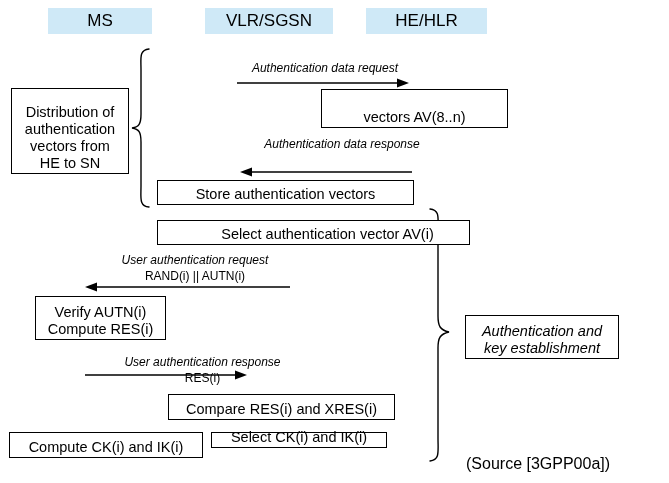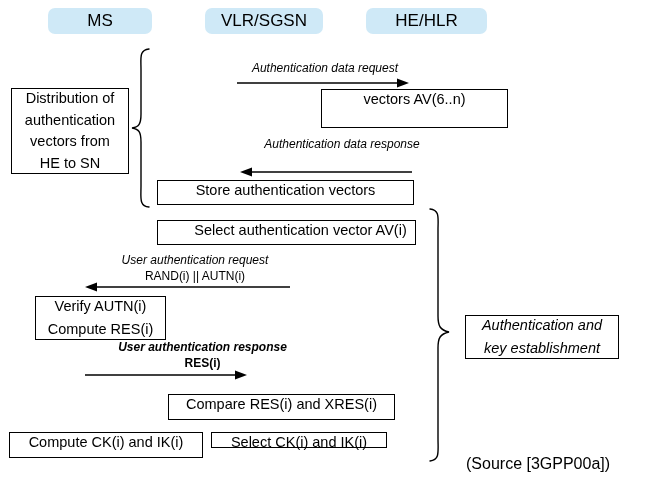--- a/index.html
+++ b/index.html
@@ -21,31 +21,30 @@
   }
   .hdr {
     position: absolute;
     background: #cfe9f7;
     color: #000;
     font-size: 17px;
     text-align: center;
     line-height: 26px;
     height: 26px;
     white-space: nowrap;
-    border-radius: 7px;
   }
   .box {
     position: absolute;
     border: 1.5px solid #000;
     background: #ffffff;
     box-sizing: border-box;
     display: flex;
     flex-direction: column;
     align-items: center;
-    justify-content: space-between;
+    justify-content: flex-end;
     text-align: center;
     font-size: 14.5px;
     line-height: 17px;
     padding: 1px 4px;
     white-space: nowrap;
   }
   .box span { display: block; }
   .msg {
     position: absolute;
     font-size: 12px;
@@ -74,21 +73,21 @@
     font-size: 16px;
     white-space: nowrap;
   }
 </style>
 </head>
 <body>
 
 <div id="diagram">
 
   <div class="hdr" style="left:48px; top:8px; width:104px;">MS</div>
-  <div class="hdr" style="left:205px; top:8px; width:118px;">VLR/SGSN</div>
+  <div class="hdr" style="left:205px; top:8px; width:128px;">VLR/SGSN</div>
   <div class="hdr" style="left:366px; top:8px; width:121px;">HE/HLR</div>
 
   <div class="brace" style="left:131px; top:48px; width:26px; height:160px;">
     <svg width="26" height="160" viewBox="0 0 26 160" fill="none" stroke="#000" stroke-width="1.4" stroke-linecap="round">
       <path d="M18 1 C8 2, 10 10, 10 22 L10 66 C10 76, 8 79, 1 80 C8 81, 10 84, 10 94 L10 138 C10 150, 8 158, 18 159"></path>
     </svg>
   </div>
 
   <div class="box" style="left:11px; top:88px; width:118px; height:86px;">
     <span>Distribution of</span>
@@ -101,21 +100,21 @@
     <span class="ital">Authentication data request</span>
   </div>
   <div class="arrow" style="left:237px; top:78px; width:172px;">
     <svg width="172" height="10" viewBox="0 0 172 10">
       <line x1="0" y1="5" x2="164" y2="5" stroke="#000" stroke-width="1.6"></line>
       <polygon points="172,5 160,0.4 160,9.6" fill="#000"></polygon>
     </svg>
   </div>
 
   <div class="box" style="left:321px; top:89px; width:187px; height:39px;">
-    <span>vectors AV(6..n)</span>
+    <span>vectors AV(8..n)</span>
   </div>
 
   <div class="msg" style="left:242px; top:136px; width:200px;">
     <span class="ital">Authentication data response</span>
   </div>
   <div class="arrow" style="left:240px; top:167px; width:172px;">
     <svg width="172" height="10" viewBox="0 0 172 10">
       <line x1="8" y1="5" x2="172" y2="5" stroke="#000" stroke-width="1.6"></line>
       <polygon points="0,5 12,0.4 12,9.6" fill="#000"></polygon>
     </svg>
@@ -124,21 +123,21 @@
   <div class="box" style="left:157px; top:180px; width:257px; height:25px;">
     <span>Store authentication vectors</span>
   </div>
 
   <div class="brace" style="left:428px; top:208px; width:26px; height:254px;">
     <svg width="26" height="254" viewBox="0 0 26 254" fill="none" stroke="#000" stroke-width="1.4" stroke-linecap="round">
       <path d="M2 1 C12 2, 10 10, 10 22 L10 108 C10 118, 12 122, 21 124 C12 126, 10 130, 10 140 L10 230 C10 244, 12 252, 2 253"></path>
     </svg>
   </div>
 
-  <div class="box" style="left:157px; top:220px; width:259px; height:25px;padding-left:32px;">
+  <div class="box" style="left:157px; top:220px; width:313px; height:25px;padding-left:32px;">
     <span>Select authentication vector AV(i)</span>
   </div>
 
   <div class="msg" style="left:95px; top:252px; width:200px;">
     <span class="ital">User authentication request</span>
     <span class="plain">RAND(i) || AUTN(i)</span>
   </div>
   <div class="arrow" style="left:85px; top:282px; width:205px;">
     <svg width="205" height="10" viewBox="0 0 205 10">
       <line x1="8" y1="5" x2="205" y2="5" stroke="#000" stroke-width="1.6"></line>
@@ -149,21 +148,21 @@
   <div class="box" style="left:35px; top:296px; width:131px; height:44px;">
     <span>Verify AUTN(i)</span>
     <span>Compute RES(i)</span>
   </div>
 
   <div class="box" style="left:465px; top:315px; width:154px; height:44px;font-style:italic;">
     <span>Authentication and</span>
     <span>key establishment</span>
   </div>
 
-  <div class="msg" style="left:100px; top:339px; width:205px;font-weight:bold;">
+  <div class="msg" style="left:100px; top:354px; width:205px;">
     <span class="ital">User authentication response</span>
     <span class="plain">RES(i)</span>
   </div>
   <div class="arrow" style="left:85px; top:370px; width:162px;">
     <svg width="162" height="10" viewBox="0 0 162 10">
       <line x1="0" y1="5" x2="154" y2="5" stroke="#000" stroke-width="1.6"></line>
       <polygon points="162,5 150,0.4 150,9.6" fill="#000"></polygon>
     </svg>
   </div>
 

